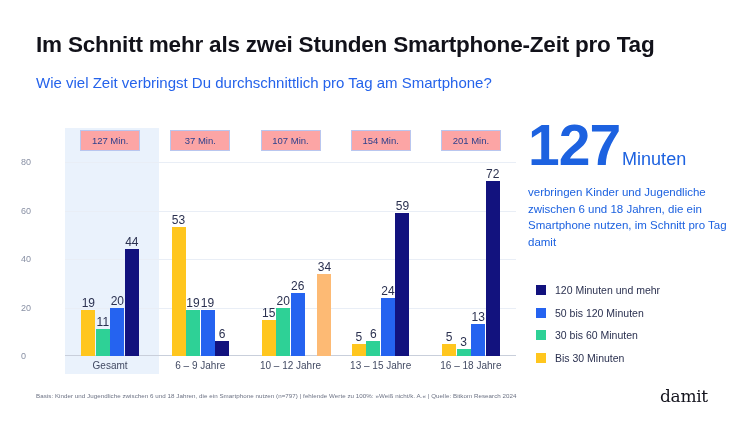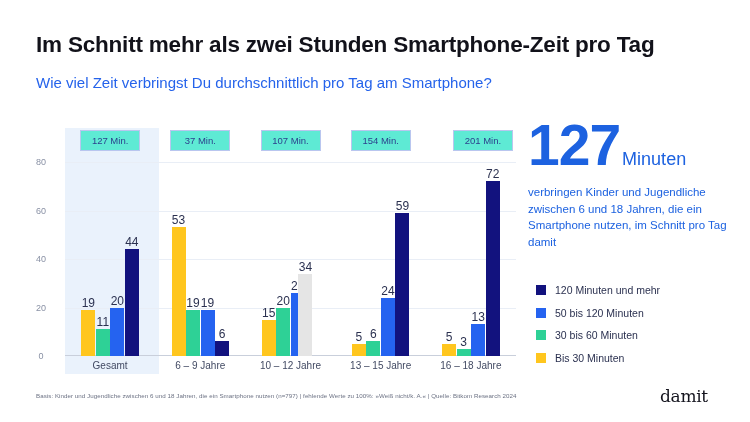--- a/index.html
+++ b/index.html
@@ -25,37 +25,37 @@
   .chart{position:absolute;left:36px;top:122px;width:480px;height:252px;}
 
   .highlight-band{
     position:absolute;left:29px;top:6px;width:94px;height:246px;
     background:#eaf2fc;
   }
 
   .minboxes{position:absolute;left:29px;top:8px;width:451px;height:22px;}
   .minbox{
     position:absolute;height:21px;box-sizing:border-box;
-    border:1px solid #b9c6ef;background:#5eead4;
+    border:1px solid #b9c6ef;background:#fca5a5;
     color:#2b3f8c;font-size:9.5px;
     display:flex;align-items:center;justify-content:center;
     white-space:nowrap;
   }
 
   .plot{
     position:absolute;left:29px;top:40px;width:451px;height:194px;
   }
   .gridline{
     position:absolute;left:0;width:451px;height:1px;background:#e9eef6;
   }
   .axis-base{
     position:absolute;left:0;width:451px;height:1.5px;background:#c9cfdb;bottom:0;
   }
   .ytick{
-    position:absolute;right:455px;width:40px;text-align:center;
+    position:absolute;right:455px;width:40px;text-align:left;
     font-size:9px;color:#8890a4;transform:translateY(-50%);
   }
 
   .group{position:absolute;bottom:0;height:194px;}
   .bar{
     position:absolute;bottom:0;width:14px;
   }
   .bar .val{
     position:absolute;left:50%;transform:translateX(-50%);
     top:-14px;font-size:12px;color:#2b3150;white-space:nowrap;
@@ -104,21 +104,21 @@
   <div class="title">Im Schnitt mehr als zwei Stunden Smartphone-Zeit pro Tag</div>
   <div class="subtitle">Wie viel Zeit verbringst Du durchschnittlich pro Tag am Smartphone?</div>
 
   <div class="chart">
     <div class="highlight-band"></div>
     <div class="minboxes">
         <div class="minbox" style="left: 15.1px; width: 60px;">127 Min.</div>
         <div class="minbox" style="left: 105.3px; width: 60px;">37 Min.</div>
         <div class="minbox" style="left: 195.5px; width: 60px;">107 Min.</div>
         <div class="minbox" style="left: 285.7px; width: 60px;">154 Min.</div>
-        <div class="minbox" style="left: 375.9px; width: 60px; margin-left: 12px;">201 Min.</div>
+        <div class="minbox" style="left: 375.9px; width: 60px;">201 Min.</div>
       </div>
     <div class="plot">
       <div class="axis-base"></div>
     <div class="ytick" style="top: 194px;">0</div>
         <div class="gridline" style="top: 145.5px;"></div>
         <div class="ytick" style="top: 145.5px;">20</div>
         <div class="gridline" style="top: 97px;"></div>
         <div class="ytick" style="top: 97px;">40</div>
         <div class="gridline" style="top: 48.5px;"></div>
         <div class="ytick" style="top: 48.5px;">60</div>
@@ -157,21 +157,21 @@
         <div class="group" style="left: 180.4px; width: 90.2px;">
           <div class="bar" style="left: 16.35px; height: 36.375px; background: rgb(255, 198, 30);">
             <span class="val">15</span>
           </div>
           <div class="bar" style="left: 30.85px; height: 48.5px; background: rgb(46, 209, 150);">
             <span class="val">20</span>
           </div>
           <div class="bar" style="left: 45.35px; height: 63.05px; background: rgb(37, 99, 240);">
             <span class="val">26</span>
           </div>
-          <div class="bar" style="left: 53px; height: 82.45px; background: #e5e5e5;">
+          <div class="bar" style="left: 72px; height: 82.45px; background: #fdba74;">
             <span class="val">34</span>
           </div>
           <div class="xlabel">10 – 12 Jahre</div>
         </div>
         <div class="group" style="left: 270.6px; width: 90.2px;">
           <div class="bar" style="left: 16.35px; height: 12.125px; background: rgb(255, 198, 30);">
             <span class="val">5</span>
           </div>
           <div class="bar" style="left: 30.85px; height: 14.55px; background: rgb(46, 209, 150);">
             <span class="val">6</span>

